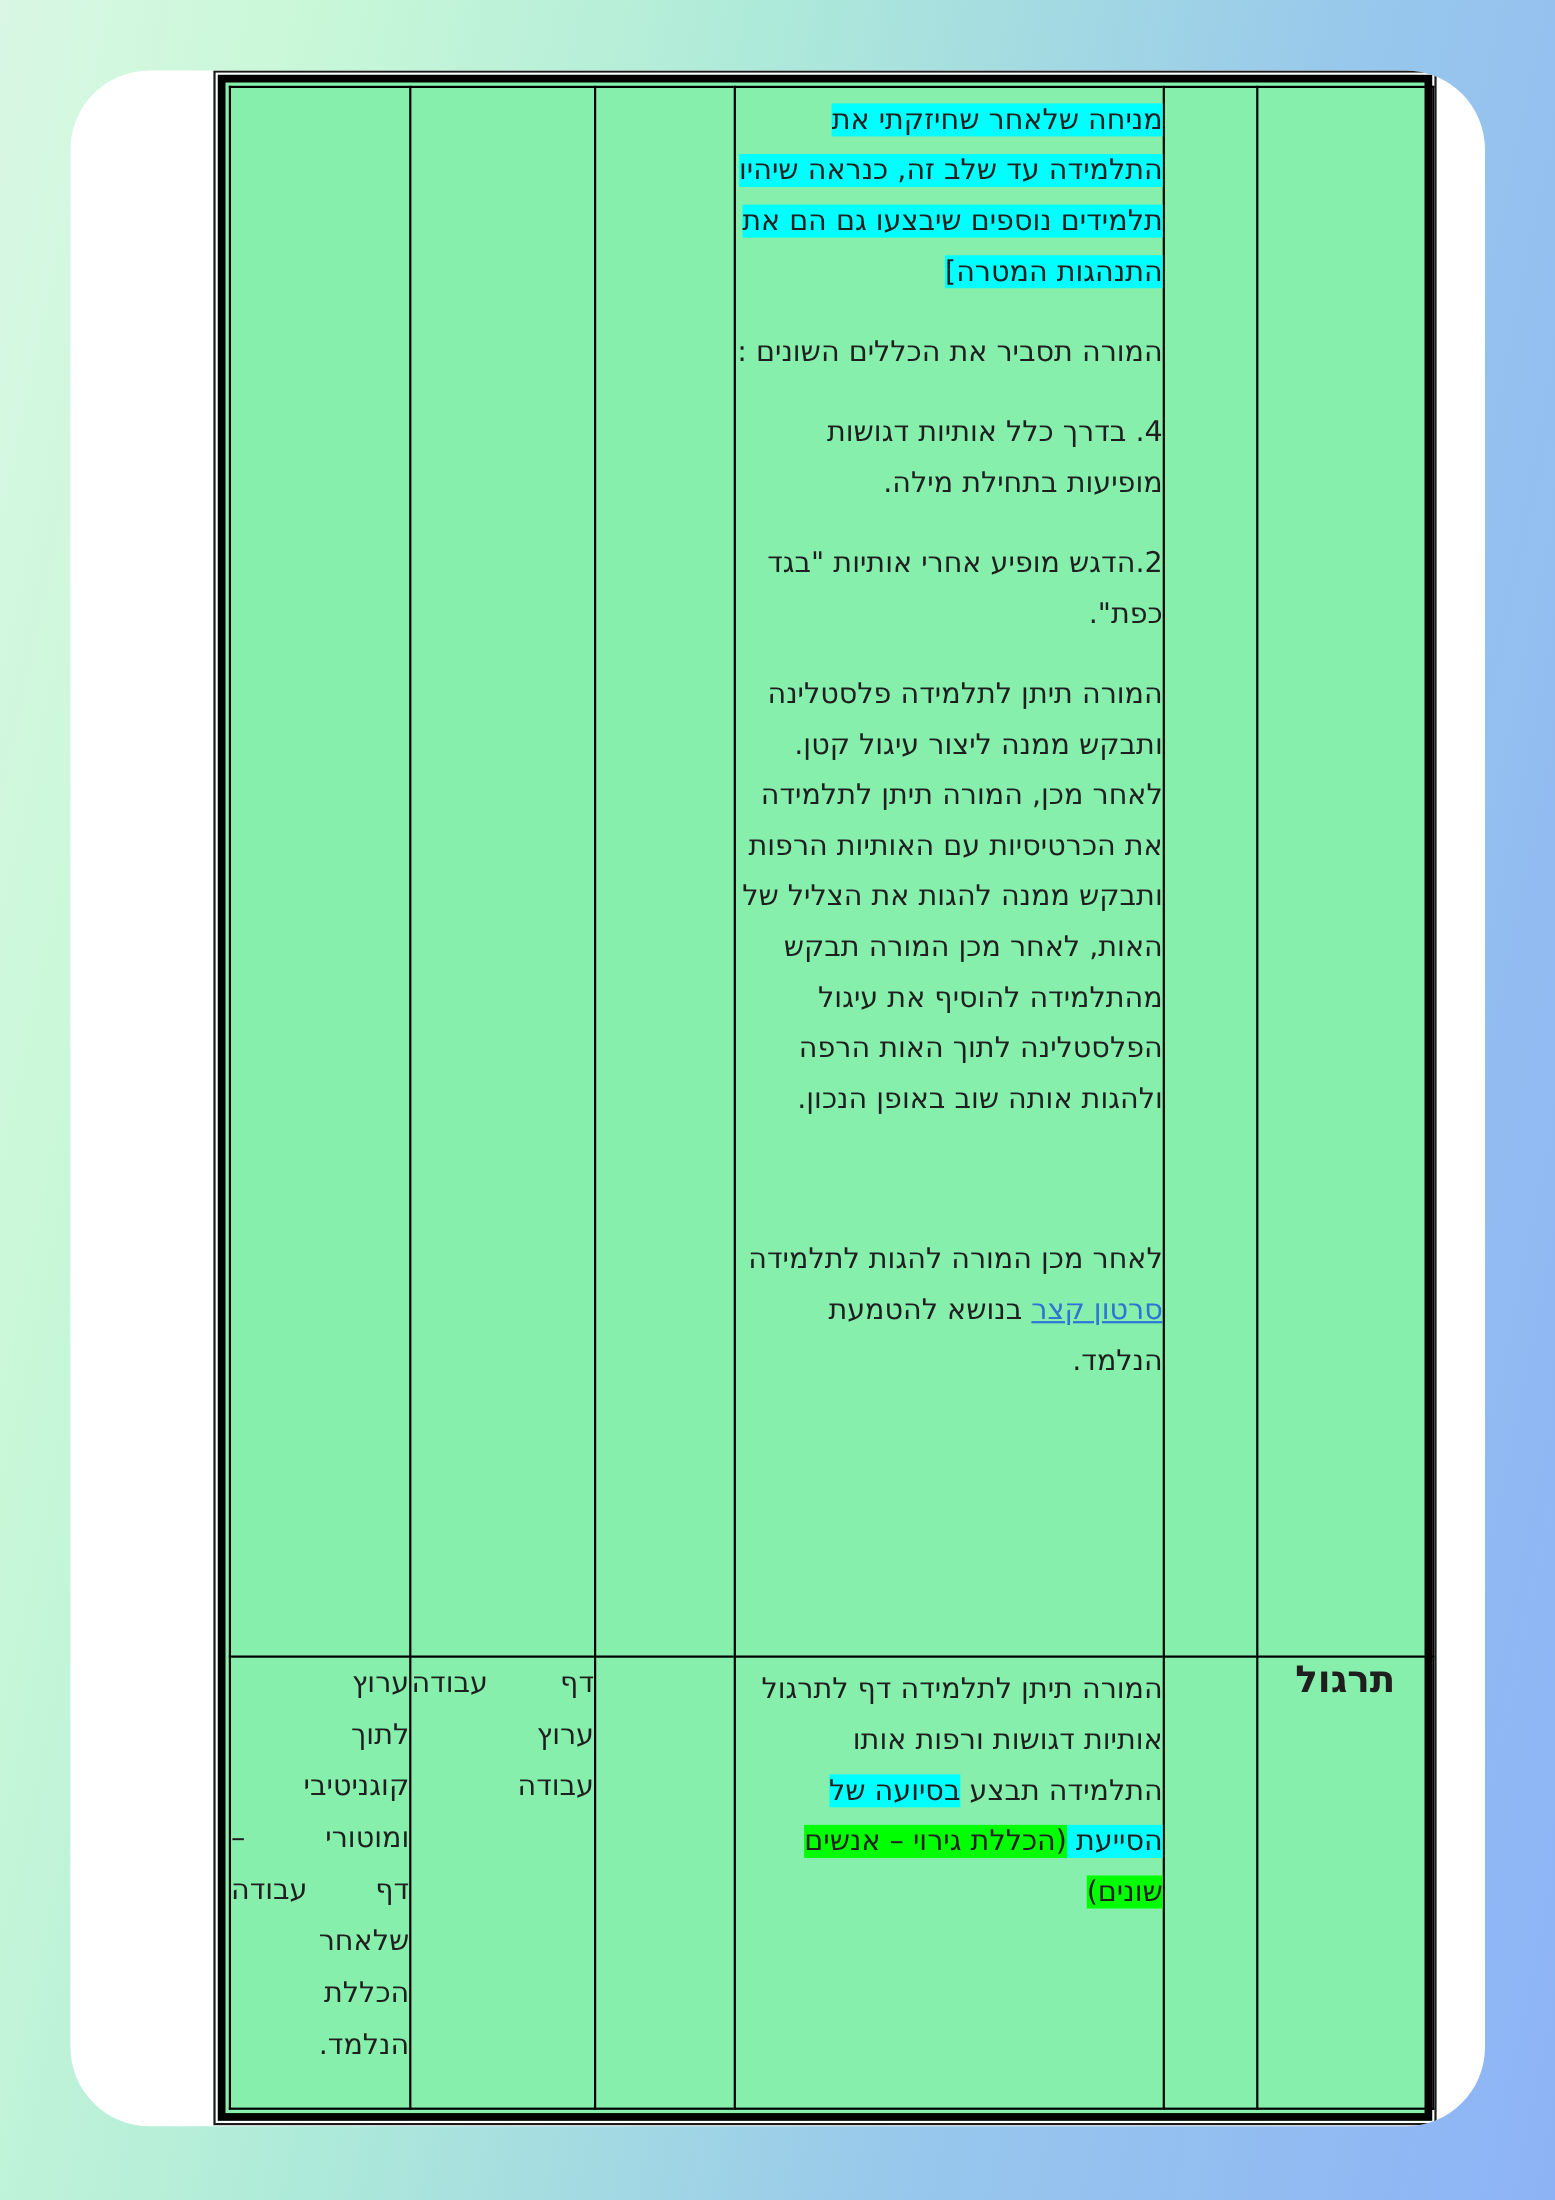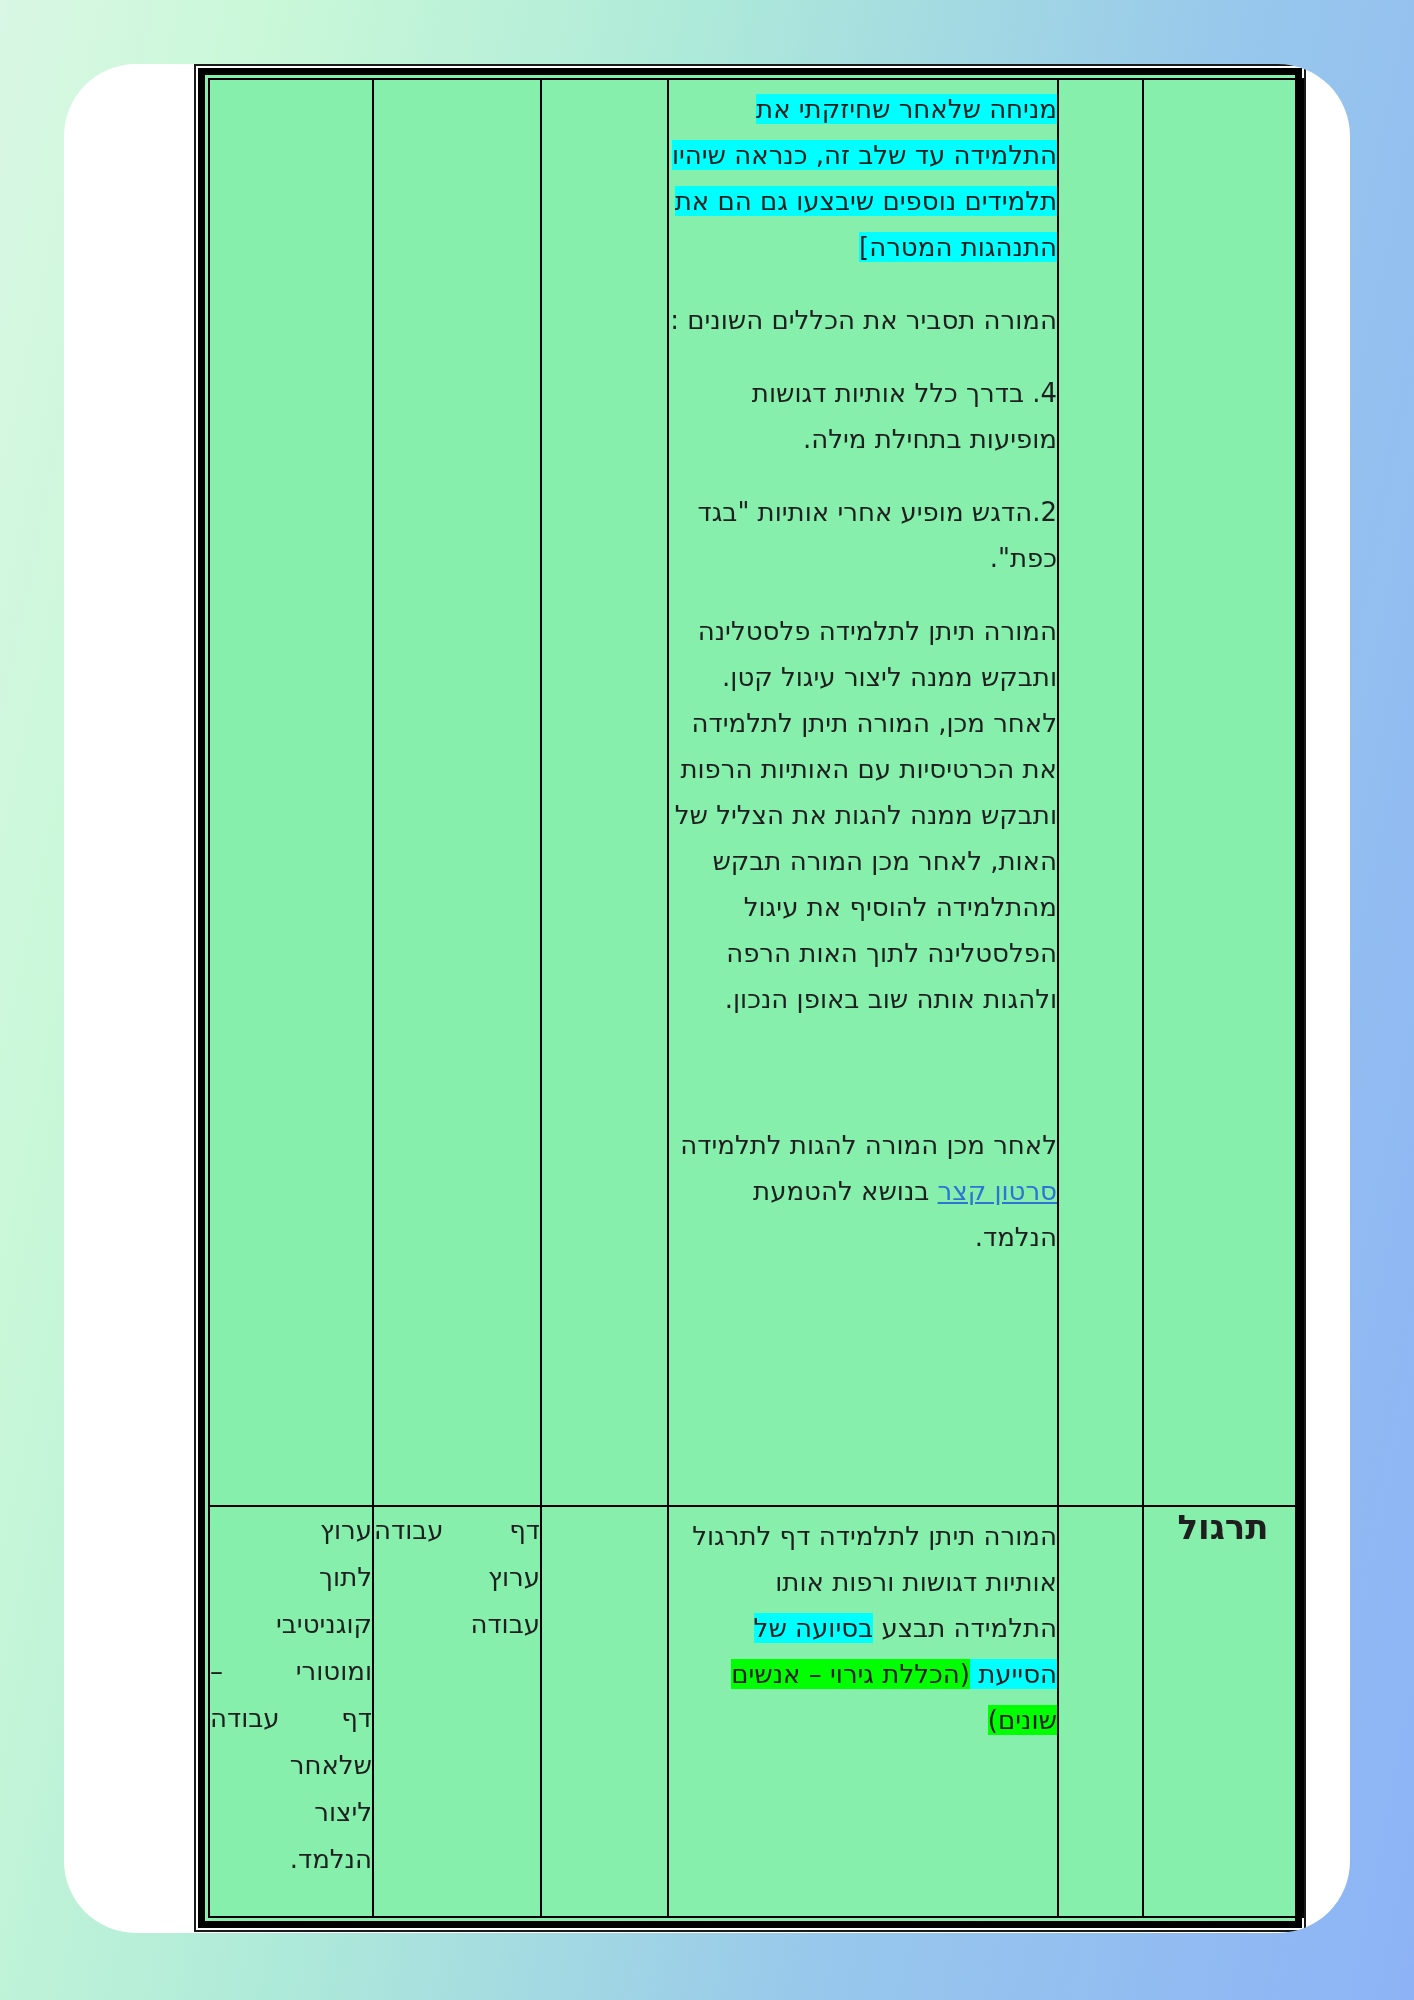--- a/index.html
+++ b/index.html
@@ -113,21 +113,21 @@
                 <span>–</span>
               </div>
               <div class="jline">
                 <span>דף</span>
                 <span>עבודה</span>
               </div>
               <div class="jline">
                 <span>שלאחר</span>
               </div>
               <div class="jline">
-                <span>ליצור</span>
+                <span>הכללת</span>
               </div>
               <div class="jline">
                 <span>הנלמד.</span>
               </div>
             </td>
       </tr>
     </tbody>
       </table>
   </div>
 </div>

